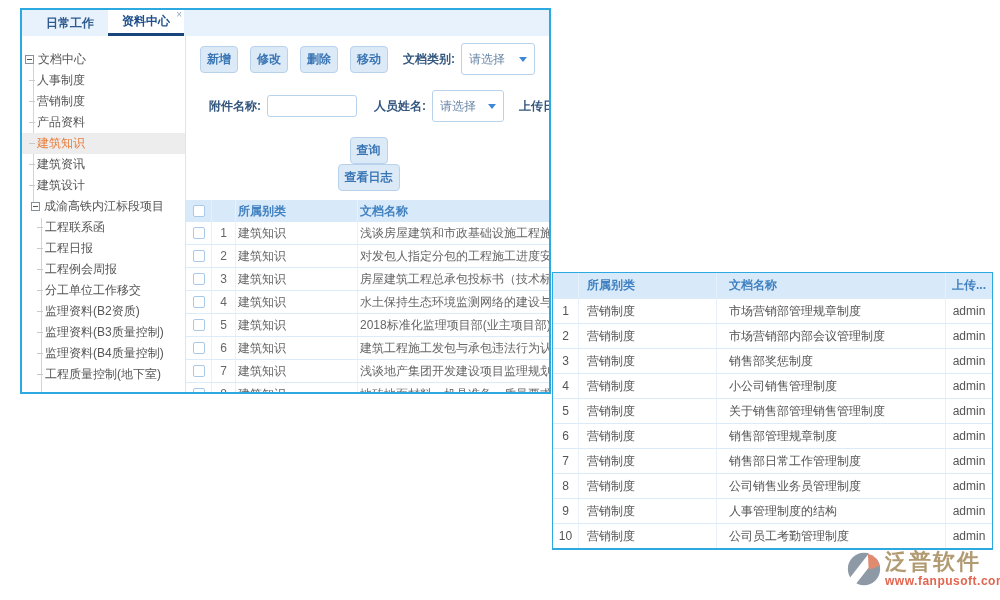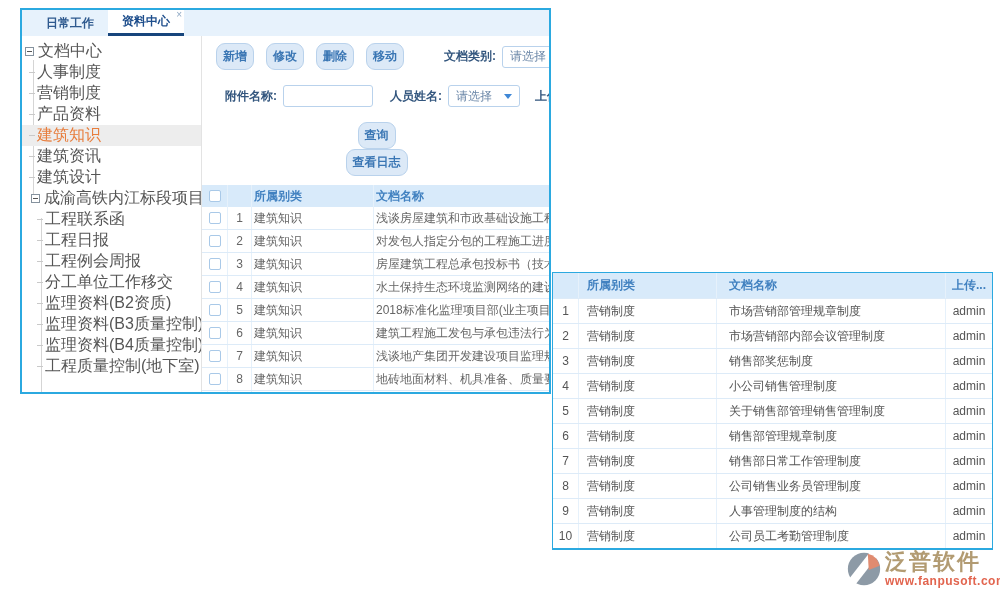--- a/index.html
+++ b/index.html
@@ -10,47 +10,47 @@
   .win1 { position:absolute; left:20px; top:8px; width:531px; height:386px;
     border:2px solid #2BA9E0; background:#fff; overflow:hidden; }
   .tabbar { height:26px; background:#E7F2FC; display:flex; padding-left:10px; }
   .tab { padding:0 14px; font-size:12px; font-weight:bold; color:#2F5A8F;
     line-height:26px; position:relative; cursor:pointer; white-space:nowrap; }
   .tab.active { background:#fff; color:#1E4E8C; border-bottom:3px solid #17457C; line-height:23px; }
   .tab .close { position:absolute; top:0px; right:2px; font-size:10px; color:#8FA9C4; font-weight:normal; line-height:10px; }
   .winbody { display:flex; height:357px; }
 
   
-  .sidebar { width:180px; border-right:1px solid #E3E3E3; position:relative;
-    padding-top:5px; font-size:16px; color:#555; overflow:hidden; flex:none; }
+  .sidebar { width:164px; border-right:1px solid #E3E3E3; position:relative;
+    padding-top:13px; font-size:12px; color:#555; overflow:hidden; flex:none; }
   .tree-row { height:21px; display:flex; align-items:center; white-space:nowrap; cursor:pointer; position:relative; z-index:1; }
   .tree-row.selected { background:#EDEDED; color:#E87D3C; }
   .lvl-root { padding-left:3px; }
   .lvl-l1   { padding-left:7px; }
   .lvl-root2{ padding-left:9px; }
   .lvl-l2   { padding-left:15px; }
   .boxicon { width:9px; height:9px; border:1px solid #85929E; margin-right:4px;
     position:relative; background:#fff; flex:none; }
   .boxicon::after { content:""; position:absolute; left:1px; right:1px; top:3px; height:1px; background:#555; }
   .dash { width:6px; height:1px; background:#C9C9C9; margin-right:2px; flex:none; }
   .vline { position:absolute; width:1px; background:#D5D5D5; z-index:0; }
   .vline1 { left:11px; top:24px; height:142px; }
   .vline2 { left:19px; top:182px; height:175px; }
 
   
   .main { flex:1; position:relative; overflow:hidden; font-size:12px; }
   .toolbar-row { display:flex; align-items:center; white-space:nowrap; }
   .row1 { margin:7px 0 0 14px; }
   .row2 { margin:15px 0 0 23px; }
   .row3 { margin:15px 0 0 14px;flex-direction:column; }
-  .btn { background:#DCE9F7; border:1px solid #B9D2EC; border-radius:9px; color:#3A76B4;
+  .btn { background:#DCE9F7; border:1px solid #B9D2EC; border-radius:4px; color:#3A76B4;
     font-size:12px; font-weight:bold; padding:4px 6px; margin-right:12px; cursor:pointer;
     font-family:inherit; white-space:nowrap; }
   .flabel { color:#33567E; font-weight:bold; margin-right:6px; }
-  .select { width:74px; height:22px; border:1px solid #B9D2EC; border-radius:3px; background:#fff;
+  .select { width:74px; height:32px; border:1px solid #B9D2EC; border-radius:3px; background:#fff;
     display:flex; align-items:center; justify-content:space-between; padding:0 7px;
     color:#6B87A8; cursor:pointer; flex:none; }
   .caret { width:0; height:0; border-left:4px solid transparent; border-right:4px solid transparent;
     border-top:5px solid #3F87D6; }
   .tinput { width:90px; height:22px; border:1px solid #B9D2EC; border-radius:3px;
     background:#fff; font-family:inherit; font-size:12px; padding:0 4px; }
 
   
   .table1 { margin-top:9px; width:100%; }
   .t-header { display:flex; background:#D8EAFA; height:22px; align-items:center;
@@ -157,21 +157,21 @@
           </div>
           <div class="tree-row lvl-l2">
             <span class="dash"></span>
             <span>工程质量控制(地下室)</span>
           </div>
         </div>
     </div>
     <div class="main">
       <div class="toolbar-row row1">
         <span id="actionButtons"><button class="btn">新增</button><button class="btn">修改</button><button class="btn">删除</button><button class="btn">移动</button></span>
-        <span class="flabel" style="margin-left:28px">文档类别:</span>
+        <span class="flabel" style="margin-left:3px">文档类别:</span>
         <span class="select">
           <span>请选择</span>
           <span class="caret"></span>
         </span>
 
       </div>
       <div class="toolbar-row row2">
         <span class="flabel">附件名称:</span>
         <input class="tinput" value="" style="">
         <span class="flabel" style="margin-left:17px">人员姓名:</span>

